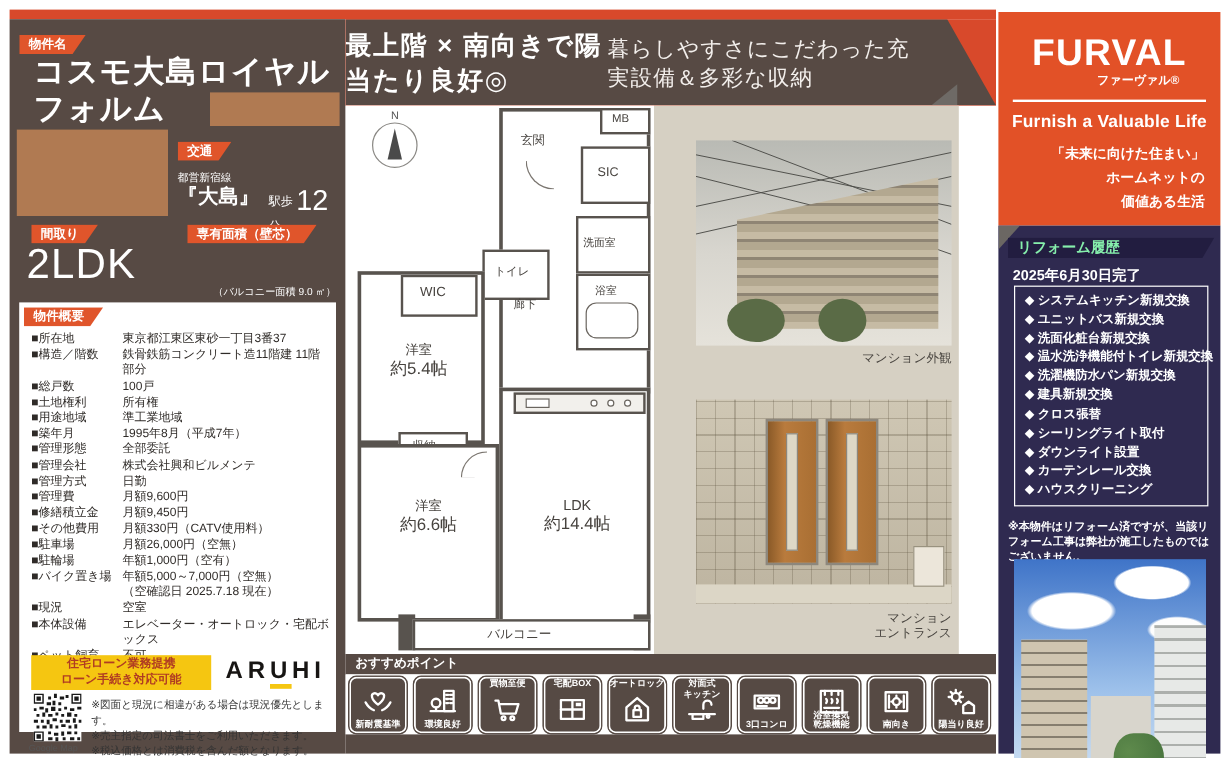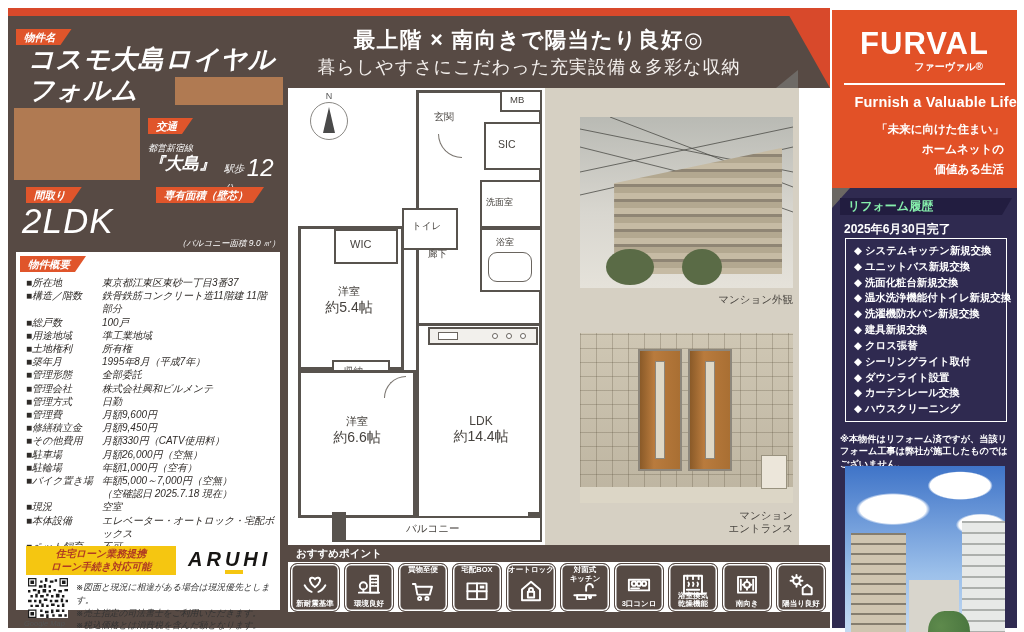--- a/index.html
+++ b/index.html
@@ -10,21 +10,21 @@
   
   .abs { position:absolute; }
   .ribbon { position:absolute; background:#e0552b; color:#fff; font-weight:bold;
     font-size:10.5px; line-height:14px; padding:1px 16px 1px 8px;
     clip-path:polygon(0 0,100% 0,calc(100% - 11px) 100%,0 100%); white-space:nowrap; }
 
   
   #topbar { left:8px; top:8px; width:822px; height:8px; background:#d8492b; }
 
   
-  #left-panel { left:8px; top:16px; width:280px; height:612px; background:#574a44; color:#fff;font-style:italic; }
+  #left-panel { left:8px; top:16px; width:280px; height:612px; background:#574a44; color:#fff; }
   #prop-name { position:absolute; left:20px; top:28px; font-size:26px; font-weight:bold; line-height:1.18; letter-spacing:1px; }
   #redact1 { position:absolute; left:167px; top:61px; width:108px; height:28px; background:#b07a52; }
   #redact2 { position:absolute; left:6px; top:92px; width:126px; height:72px; background:#b07a52; }
   #access-block { position:absolute; left:140px; top:102px; width:136px; }
   #rail-line { position:absolute; left:0; top:24px; font-size:9px; }
   #station { position:absolute; left:0; top:34px; font-size:17px; font-weight:bold; }
   #walk { position:absolute; left:76px; top:36px; font-size:10px; }
   #walk b { font-size:24px; font-weight:normal; vertical-align:-4px; }
   #madori-ribbon { left:18px; top:171px; }
   #madori-val { position:absolute; left:14px; top:185px; font-size:35px; letter-spacing:1px; }
@@ -45,21 +45,21 @@
   #aruhi { position:absolute; left:172px; top:296px; font-size:20px; font-weight:900; letter-spacing:4px; color:#171513; }
   #aruhi .u { border-bottom:4px solid #f5c611; }
   #qr { position:absolute; left:12px; top:326px; width:40px; height:40px; }
   #qr-caption { position:absolute; left:8px; top:367px; font-size:7.5px; color:#555; }
   #notes-list { position:absolute; left:60px; top:329px; right:6px; font-size:8.8px; line-height:1.45; color:#333; }
 
   
   #headline { left:288px; top:16px; width:542px; height:72px; background:#d8492b; }
   #headline-inner { position:absolute; inset:0; background:#574a44;
     clip-path:polygon(0 0,92.5% 0,100% 100%,0 100%);
-    display:flex; flex-direction:column; justify-content:center; align-items:center;
+    display:flex; justify-content:center; align-items:center;
     padding-right:60px; color:#fff; }
   #headline-tri { position:absolute; right:32px; bottom:0; width:22px; height:18px; background:#6e6a66;
     clip-path:polygon(0 100%,100% 0,100% 100%); }
   #headline .l1 { font-size:21.5px; font-weight:800; letter-spacing:1.5px; }
   #headline .l2 { font-size:18px; font-weight:500; letter-spacing:1px; margin-top:1px; color:#f3efec; }
 
   
   #floorplan { left:288px; top:88px; width:257px; height:457px; background:#fff; }
   .room { position:absolute; border:3px solid #58534e; background:#fff; }
   .room2 { position:absolute; border:2px solid #58534e; background:#fff; }
@@ -110,21 +110,21 @@
   .tile.has-bottom svg { transform:translate(-50%,-62%); }
 
   #bottom-strip { left:288px; top:612px; width:542px; height:16px; background:#574a44; }
 
   
   #right-panel { left:832px; top:10px; width:185px; height:618px; display:flex; flex-direction:column; }
   #brand-box { background:#e25127; color:#fff; height:178px; position:relative; flex:0 0 178px; }
   #brand-logo { text-align:center; font-size:31px; font-weight:900; letter-spacing:1px; margin-top:16px; }
   #brand-sub { text-align:center; font-size:10px; font-weight:bold; margin-top:-2px; padding-left:48px; }
   #brand-hr { border:none; border-top:2px solid #fff; margin:9px 12px 0 12px; }
-  #brand-en { text-align:right; font-size:14.5px; font-weight:800; margin-top:9px; letter-spacing:0.2px; }
+  #brand-en { text-align:center; font-size:14.5px; font-weight:800; margin-top:9px; letter-spacing:0.2px; }
   #brand-jp { text-align:right; padding-right:13px; font-size:11.5px; font-weight:bold; line-height:1.75; margin-top:9px; }
   #reform-box { background:#2f2a50; color:#fff; flex:1; position:relative; }
   #reform-tri { position:absolute; left:0; top:0; width:18px; height:20px; background:#6b6763;
     clip-path:polygon(0 0,100% 0,0 100%); }
   #reform-ribbon { position:absolute; left:8px; top:10px; width:172px; height:17px; background:#221d40;
     clip-path:polygon(0 0,100% 0,calc(100% - 10px) 100%,0 100%);
     color:#86efac; font-size:12px; font-weight:bold; line-height:17px; padding-left:8px; }
   #reform-date { position:absolute; left:12px; top:33px; font-size:12px; font-weight:bold; }
   #reform-list { position:absolute; left:13px; right:10px; top:50px; border:1.5px solid #fff; padding:4px 2px 4px 8px; list-style:none; }
   #reform-list li { font-size:10.4px; font-weight:bold; line-height:1.52; white-space:nowrap; }
@@ -184,26 +184,26 @@
           </div>
           <div class="ov-row">
             <span class="ov-label">■構造／階数</span>
             <span class="ov-value">鉄骨鉄筋コンクリート造11階建 11階部分</span>
           </div>
           <div class="ov-row">
             <span class="ov-label">■総戸数</span>
             <span class="ov-value">100戸</span>
           </div>
           <div class="ov-row">
+            <span class="ov-label">■土地権利</span>
+            <span class="ov-value">所有権</span>
+          </div>
+          <div class="ov-row">
             <span class="ov-label">■用途地域</span>
             <span class="ov-value">準工業地域</span>
-          </div>
-          <div class="ov-row">
-            <span class="ov-label">■土地権利</span>
-            <span class="ov-value">所有権</span>
           </div>
           <div class="ov-row">
             <span class="ov-label">■築年月</span>
             <span class="ov-value">1995年8月（平成7年）</span>
           </div>
           <div class="ov-row">
             <span class="ov-label">■管理形態</span>
             <span class="ov-value">全部委託</span>
           </div>
           <div class="ov-row">

